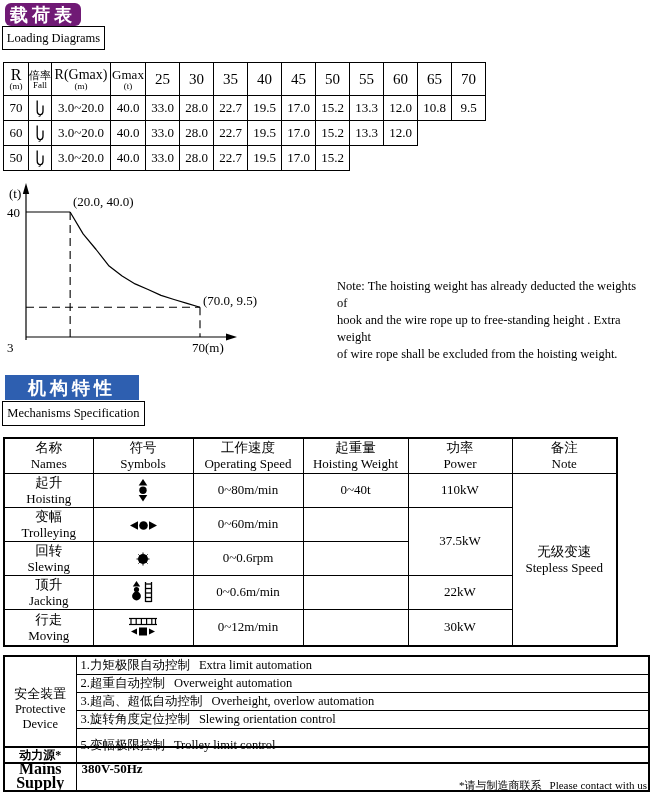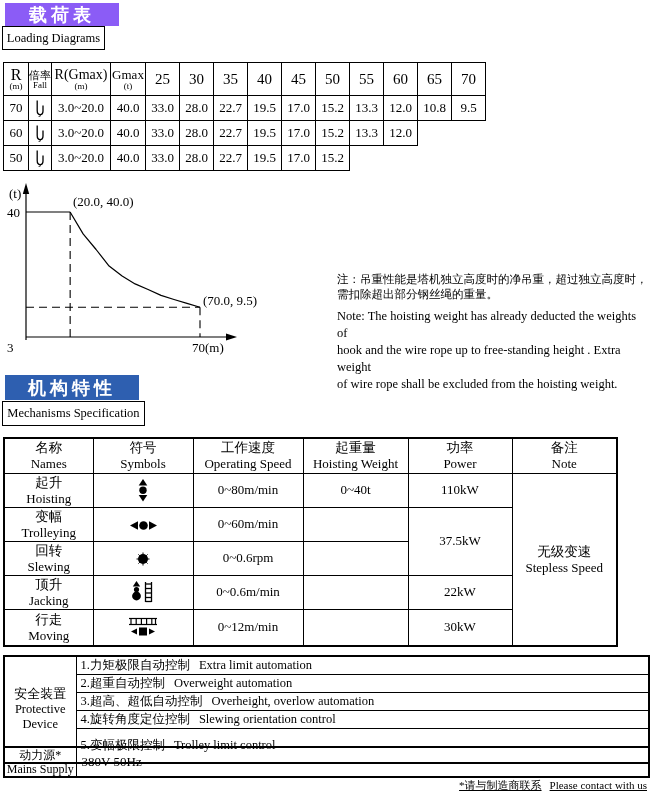--- a/index.html
+++ b/index.html
@@ -49,21 +49,21 @@
   .note .en{font-size:12.5px;line-height:17px;margin-top:6px;}
   .footer{position:absolute;top:778px;right:3px;font-size:11px;text-decoration:underline;}
   .footer .en{margin-left:8px;}
   .symsvg{display:inline-block;vertical-align:middle;}
 </style>
 </head>
 <body>
 
 <div class="page">
 
-  <div class="cnbox" style="left: 5px; top: 3px; width: 114px; height: 23px; background: #8b5cf6;">载荷表</div>
+  <div class="cnbox" style="left: 5px; top: 3px; width: 76px; height: 23px; background: #701a75; border-radius: 6px;">载荷表</div>
   <div class="enbox" style="left:2px;top:26px;width:101px;height:22px;">Loading Diagrams</div>
 
   <table class="t t1" style="left:3px;top:62px;">
     <colgroup>
       <col style="width:25px">
         <col style="width:23px">
         <col style="width:59px">
         <col style="width:35px">
       <col style="width:34px">
         <col style="width:34px">
@@ -186,24 +186,20 @@
 
     <text x="9" y="23">(t)</text>
     <text x="7" y="42">40</text>
     <text x="73" y="31">(20.0, 40.0)</text>
     <text x="203" y="130">(70.0, 9.5)</text>
     <text x="7" y="177">3</text>
     <text x="192" y="177">70(m)</text>
   </svg>
 
   <div class="note">
-    <div class="cn">
-      <div>注：吊重性能是塔机独立高度时的净吊重，超过独立高度时，</div>
-      <div>需扣除超出部分钢丝绳的重量。</div>
-    </div>
     <div class="en">
       <div>Note: The hoisting weight has already deducted the weights of</div>
       <div>hook and the wire rope up to free-standing height . Extra weight</div>
       <div>of wire rope shall be excluded from the hoisting weight.</div>
     </div>
   </div>
 
   <div class="cnbox" style="left: 5px; top: 375px; width: 134px; height: 25px; background: rgb(46, 95, 176);">机构特性</div>
   <div class="enbox" style="left:2px;top:401px;width:141px;height:23px;">Mechanisms Specification</div>
 
@@ -369,39 +365,39 @@
     <tr style="height:18px;padding-left:17px;">
       <td class="items">
         <span>2.超重自动控制</span><span class="en">Overweight automation</span></td>
     </tr>
     <tr style="height:18px;">
       <td class="items">
         <span>3.超高、超低自动控制</span><span class="en">Overheight, overlow automation</span></td>
     </tr>
     <tr style="height:18px;">
       <td class="items">
-        <span>4.旋转角度定位控制</span><span class="en">Slewing orientation control</span></td>
+        <span>3.旋转角度定位控制</span><span class="en">Slewing orientation control</span></td>
     </tr>
     <tr style="height:34px;">
       <td class="items">
         <span>5.变幅极限控制</span><span class="en">Trolley limit control</span></td>
     </tr>
   </tbody>
     </table>
 
   <table class="t t4" style="left:3px;top:746px;">
     <colgroup>
         <col style="width:72px">
         <col style="width:573px">
       </colgroup>
     <tbody>
-        <tr style="height:28px;">
+        <tr style="height:28px;font-weight:bold;">
       <td class="lblcell">
         <span class="l2" style="font-size:12px;line-height:14px;">动力源*</span>
-        <span class="l2" style="font-size:12px;line-height:14px;">Mains Supply</span>
+        <span class="l2" style="font-size:16px;line-height:14px;">Mains Supply</span>
       </td>
       <td class="val">380V-50Hz</td>
     </tr>
   </tbody>
     </table>
 
   <div class="footer">
     <span>*请与制造商联系</span><span class="en">Please contact with us</span>
   </div>
 

